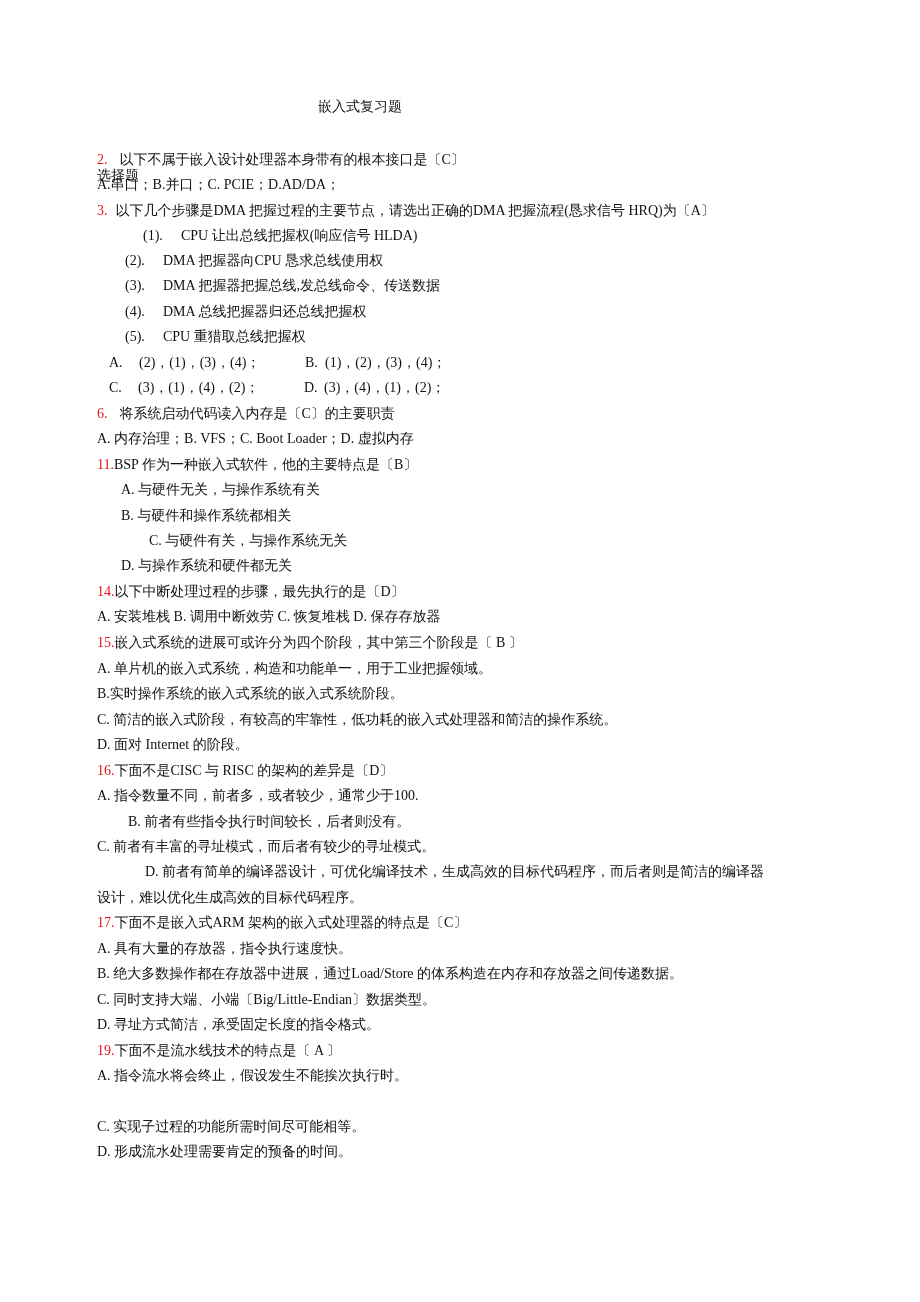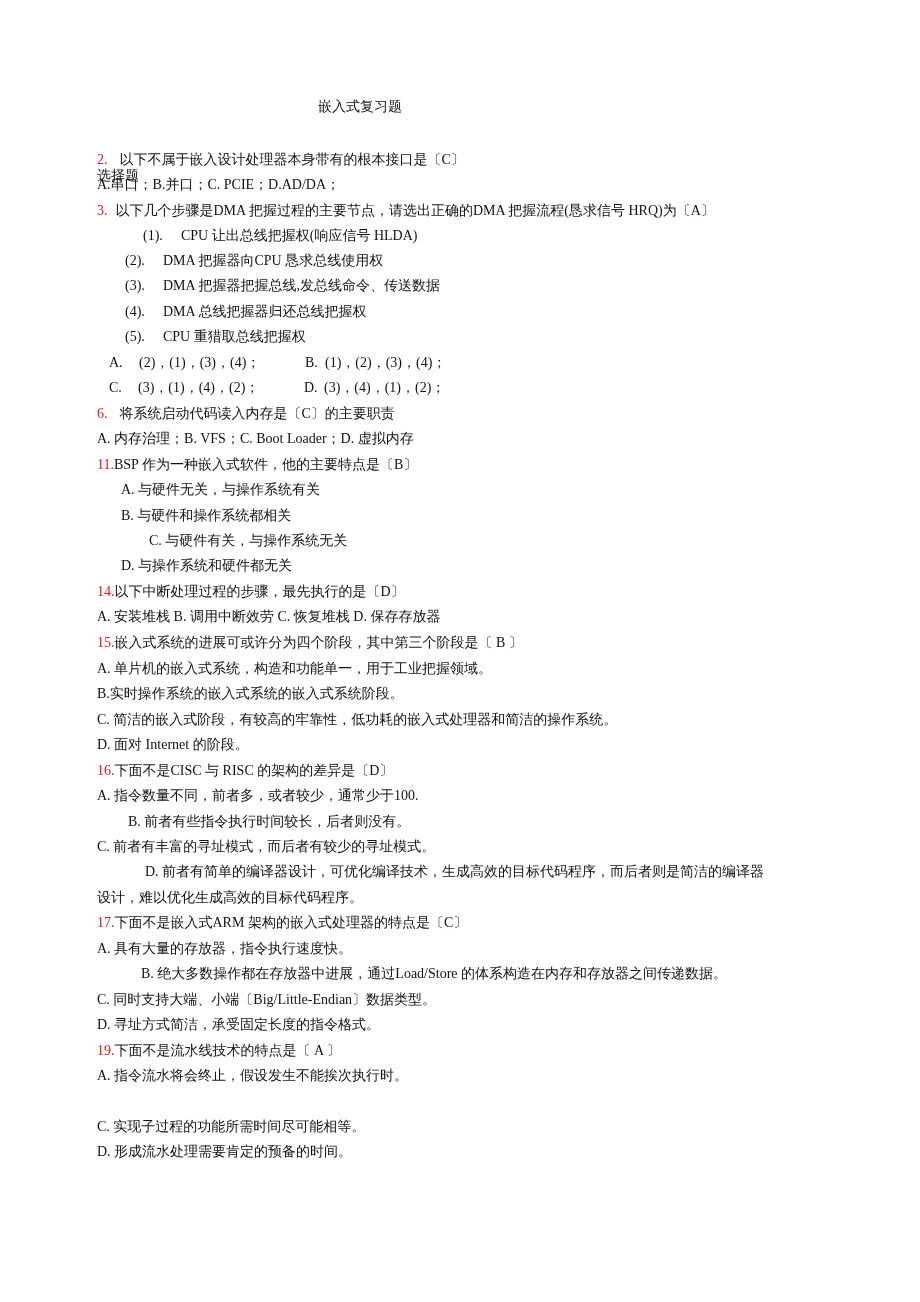--- a/index.html
+++ b/index.html
@@ -76,21 +76,21 @@
   <div class="line" style="left:97px; top:786px;">A. 指令数量不同，前者多，或者较少，通常少于100.</div>
   <div class="line" style="left:97px; top:812px;margin-left:31px;">B. 前者有些指令执行时间较长，后者则没有。</div>
   <div class="line" style="left:97px; top:837px;">C. 前者有丰富的寻址模式，而后者有较少的寻址模式。</div>
   <div class="line" style="left:109px; top:862px;margin-left:36px;">D. 前者有简单的编译器设计，可优化编译技术，生成高效的目标代码程序，而后者则是简洁的编译器</div>
   <div class="line" style="left:97px; top:888px;">设计，难以优化生成高效的目标代码程序。</div>
 
   <div class="line" style="left:97px; top:913px;">
     <span class="num">17.</span><span>下面不是嵌入式ARM  架构的嵌入式处理器的特点是〔C〕</span>
   </div>
   <div class="line" style="left:97px; top:939px;">A. 具有大量的存放器，指令执行速度快。</div>
-  <div class="line" style="left:97px; top:964px;margin-left:44px;">B. 绝大多数操作都在存放器中进展，通过Load/Store    的体系构造在内存和存放器之间传递数据。</div>
+  <div class="line" style="left:97px; top:964px;">B. 绝大多数操作都在存放器中进展，通过Load/Store    的体系构造在内存和存放器之间传递数据。</div>
   <div class="line" style="left:97px; top:990px;">C. 同时支持大端、小端〔Big/Little-Endian〕数据类型。</div>
   <div class="line" style="left:97px; top:1015px;">D. 寻址方式简洁，承受固定长度的指令格式。</div>
 
   <div class="line" style="left:97px; top:1041px;">
     <span class="num">19.</span><span>下面不是流水线技术的特点是〔   A    〕</span>
   </div>
   <div class="line" style="left:97px; top:1066px;">A. 指令流水将会终止，假设发生不能挨次执行时。</div>
   <div class="line" style="left:97px; top:1117px;">C. 实现子过程的功能所需时间尽可能相等。</div>
   <div class="line" style="left:97px; top:1142px;">D. 形成流水处理需要肯定的预备的时间。</div>
 

